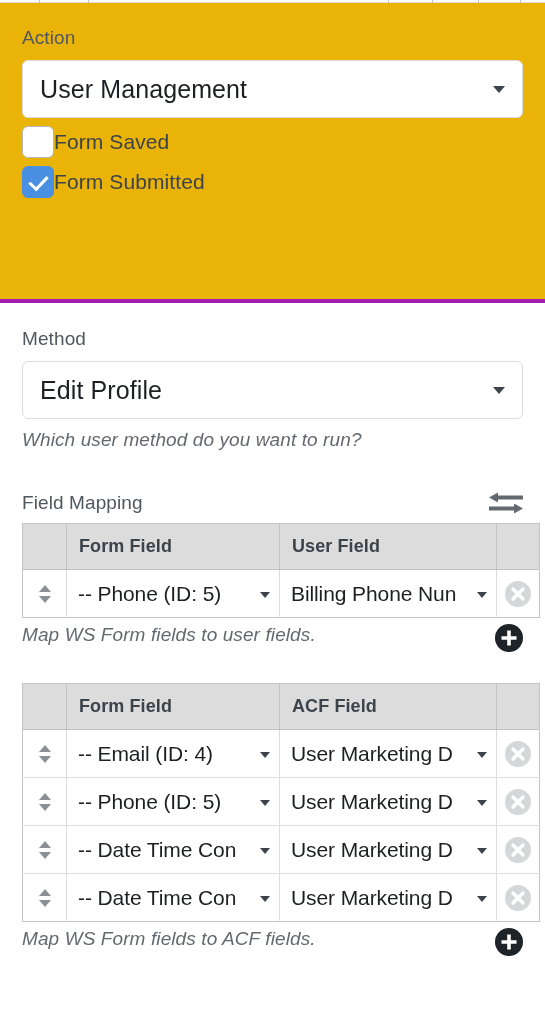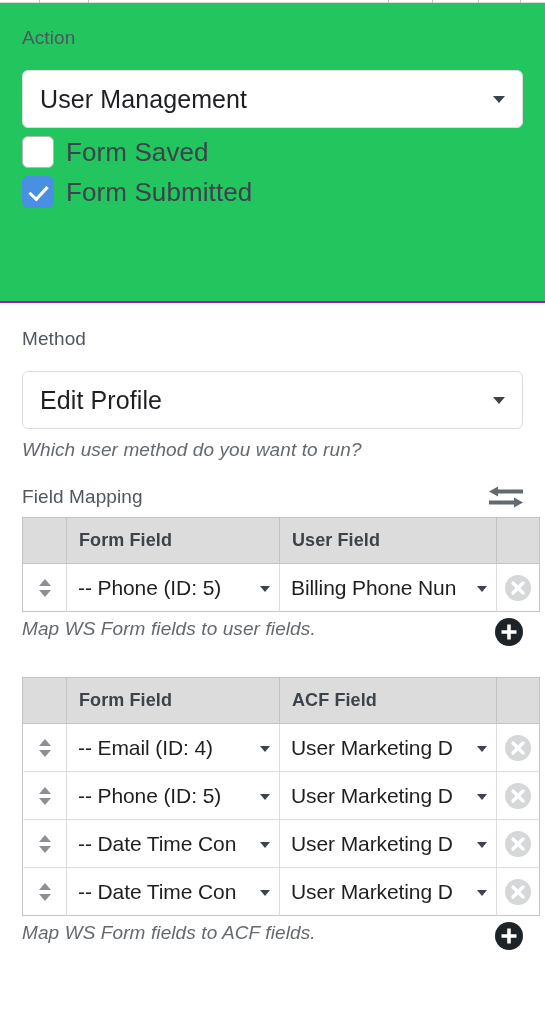--- a/index.html
+++ b/index.html
@@ -37,22 +37,22 @@
     top: 0; width: 1px; height: 3px;
     background: #c3c4c7;
   }
 
   
   .panel-top {
     position: absolute;
     top: 3px; left: 0;
     width: 545px;
     height: 300px;
-    background: #22c55e;
-    border-bottom: 2px solid #a21caf;
+    background: #eab308;
+    border-bottom: 4px solid #a21caf;
     padding: 23px 22px 0 22px;
   }
 
   
   .panel-bottom {
     position: absolute;
     top: 304px; left: 0;
     width: 545px;
     height: 810px;
     background: #ffffff;
@@ -63,21 +63,21 @@
     font-size: 19px;
     line-height: 24px;
     color: #50575e;
     font-weight: 400;
     letter-spacing: 0.1px;
   }
 
   
   .select-wrap {
     position: relative;
-    margin-top: 20px;
+    margin-top: 10px;
     height: 58px;
   }
   .select-box {
     width: 100%;
     height: 58px;
     background: #ffffff;
     border: 1px solid #dcdcde;
     border-radius: 6px;
     display: flex;
     align-items: center;
@@ -140,32 +140,31 @@
   .cb.on::after {
     content: "";
     position: absolute;
     left: 10px; top: 5px;
     width: 8px; height: 15px;
     border: solid #ffffff;
     border-width: 0 3px 3px 0;
     transform: rotate(43deg);
   }
   .cb-label {
-    margin-left: 12px;
-    font-size: 26px;
+    font-size: 21px;
     color: #3c434a;
     letter-spacing: 0.1px;
   }
 
   
   .sec-head {
     display: flex;
     align-items: center;
     justify-content: space-between;
-    margin-top: 22px;
+    margin-top: 38px;
     height: 26px;
   }
   .sec-title {
     font-size: 19px;
     color: #50575e;
     letter-spacing: 0.1px;
   }
   .swap-icon { width: 34px; height: 22px; display: block; }
 
   

